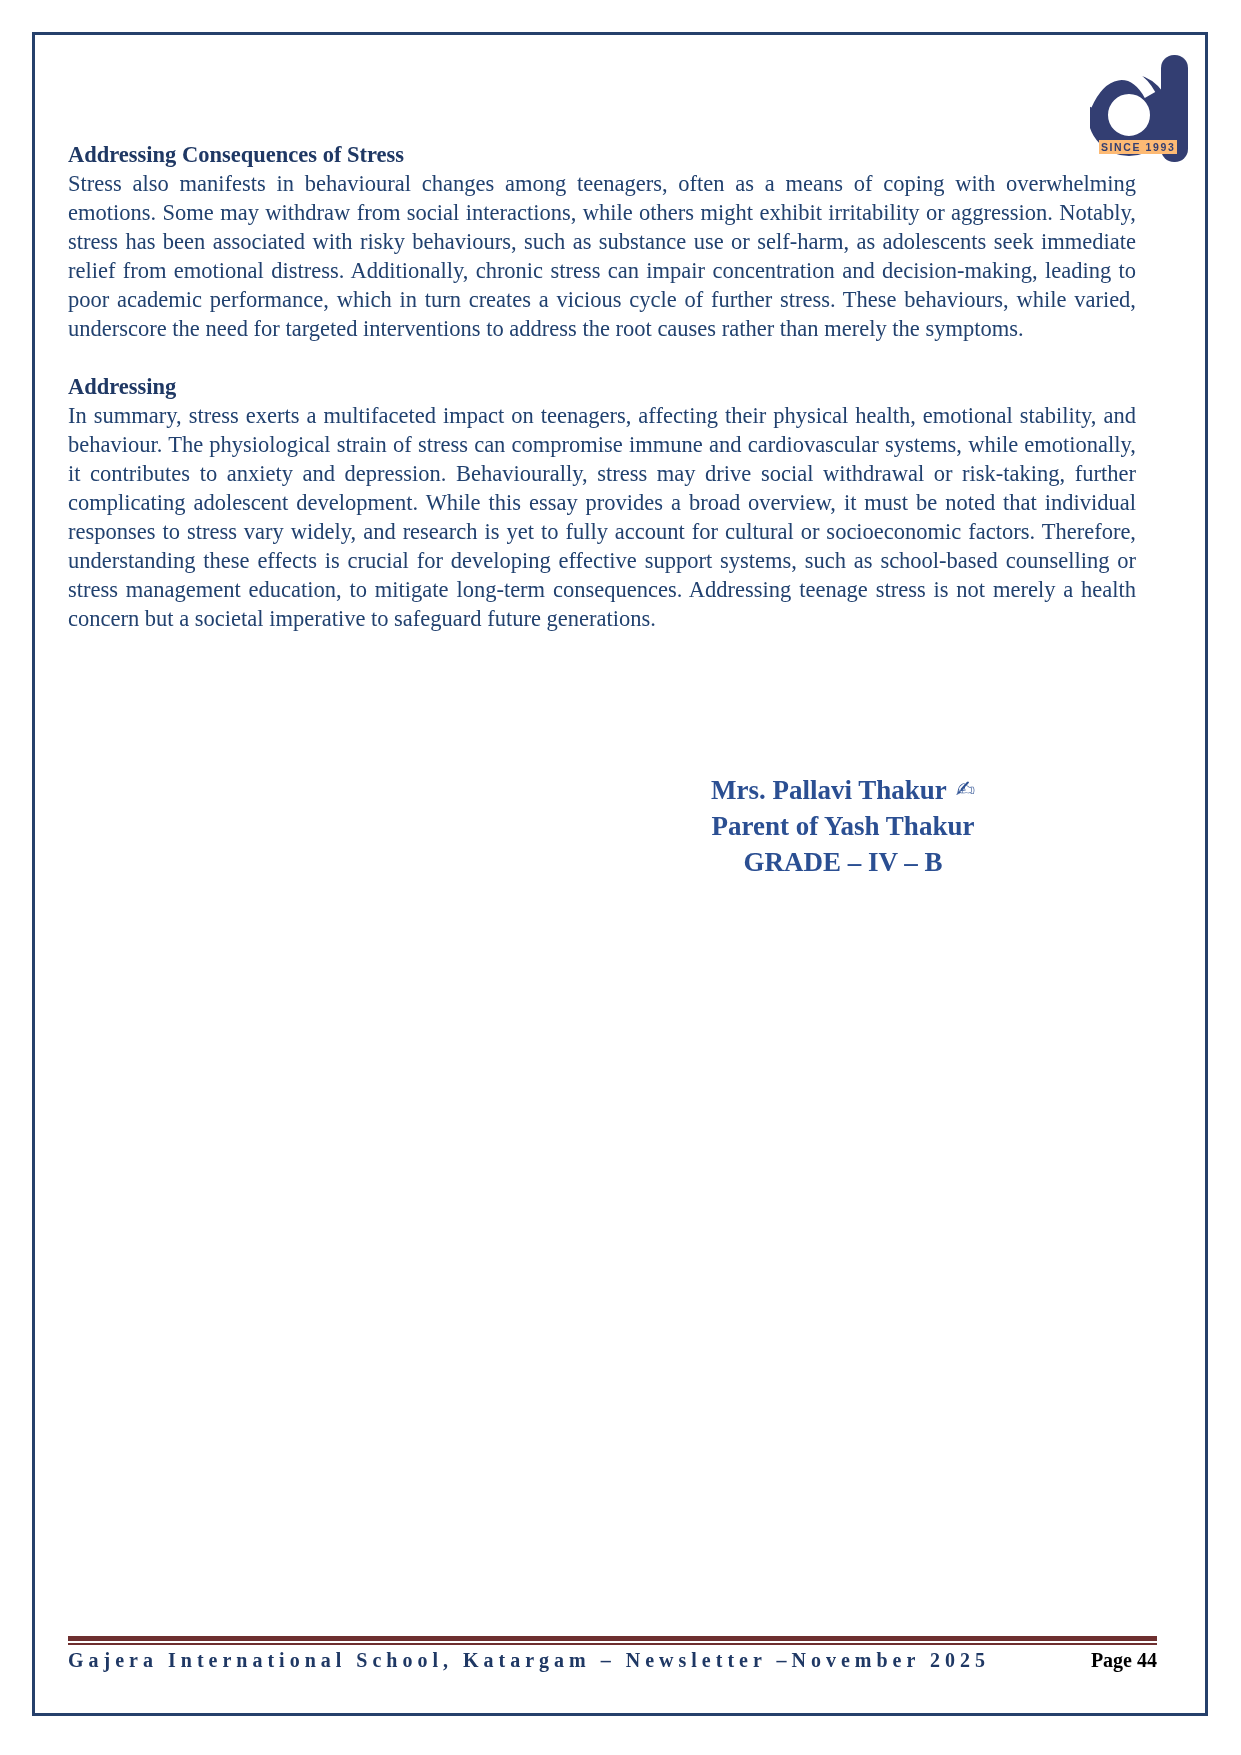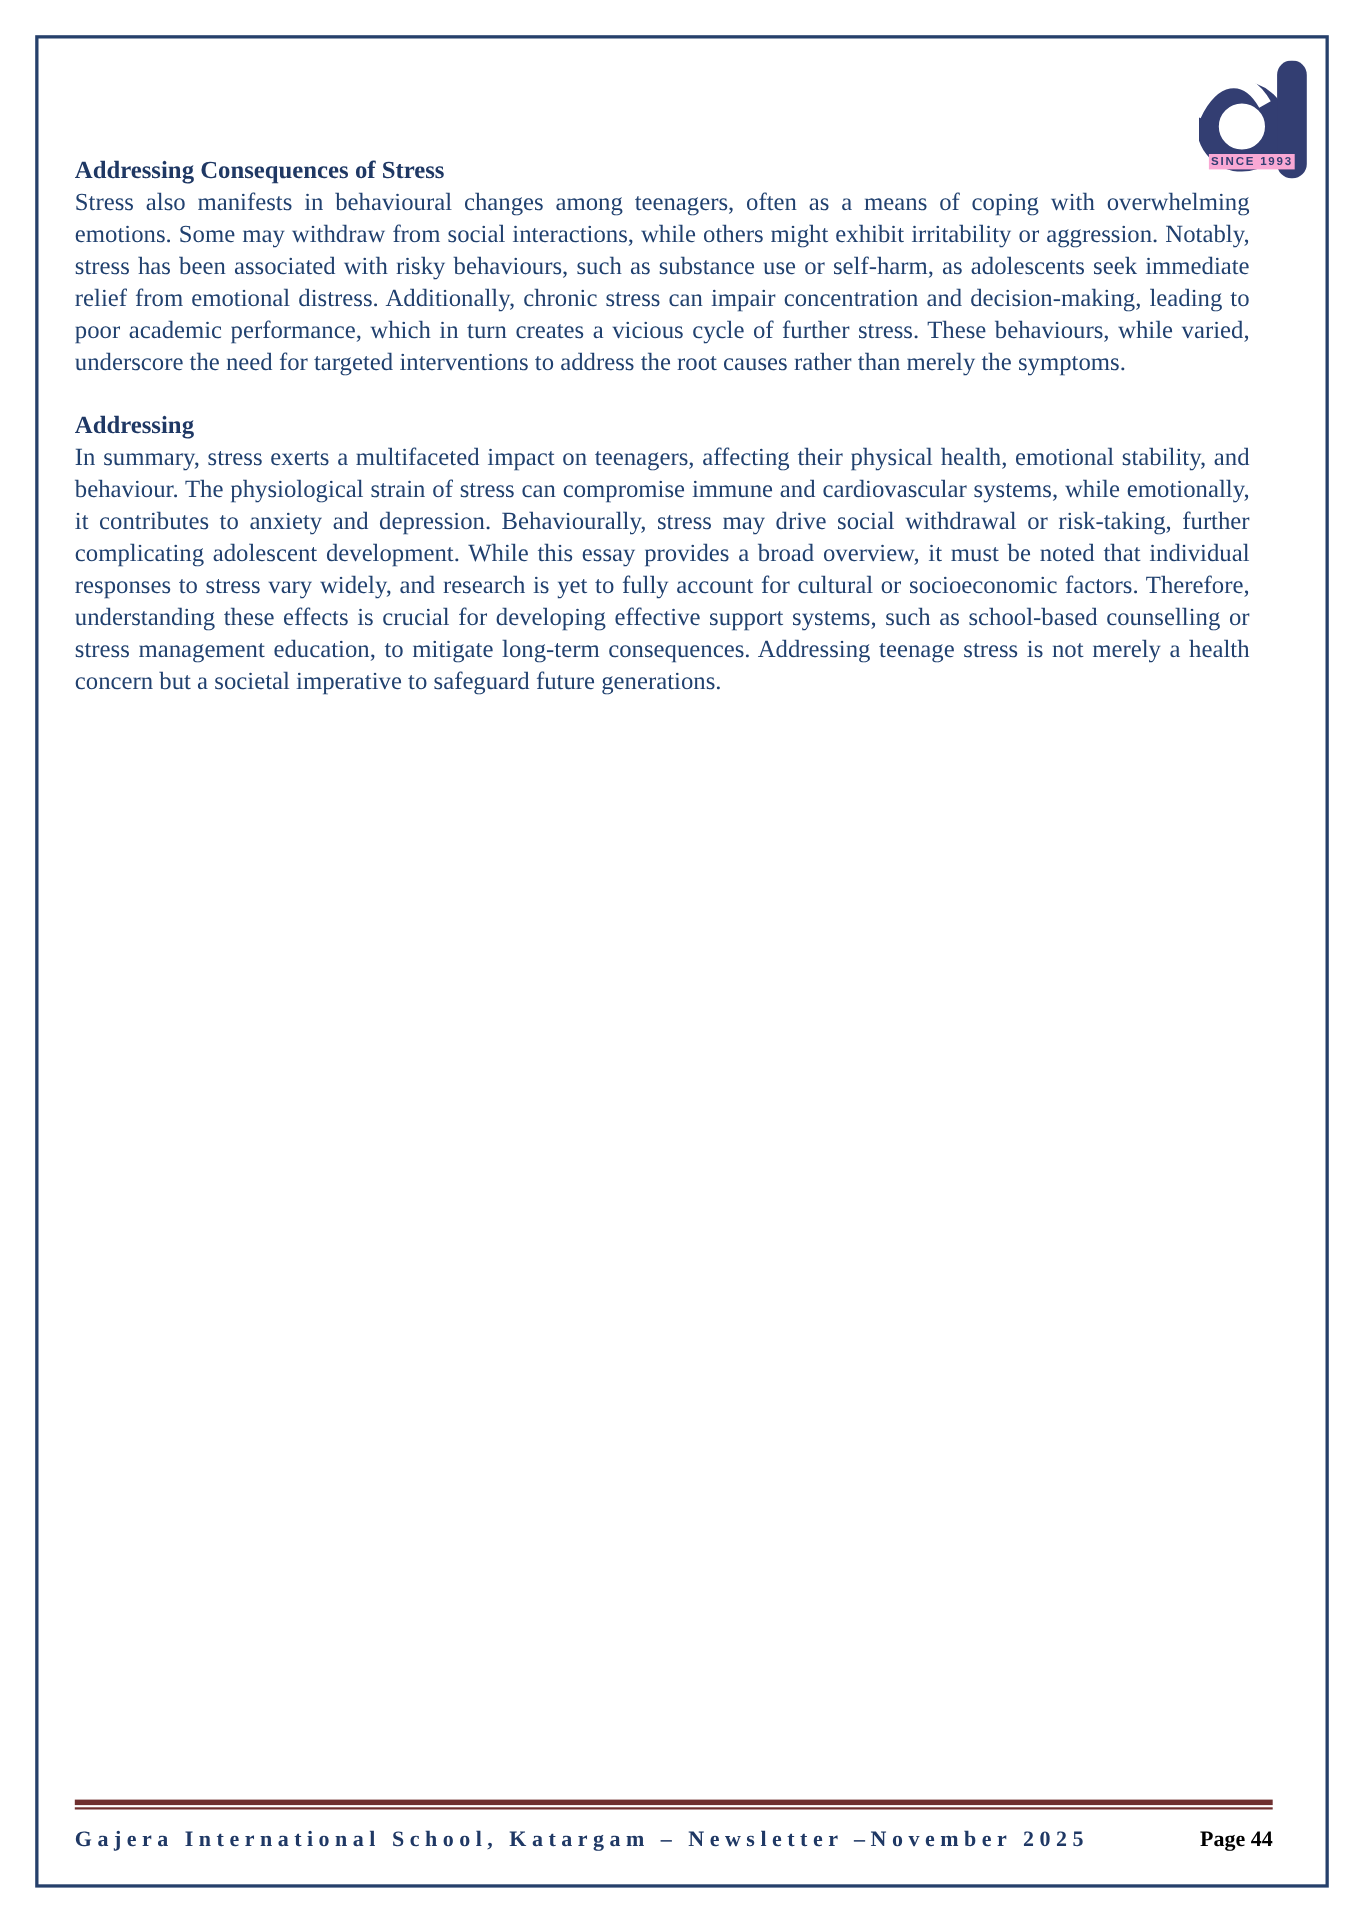--- a/index.html
+++ b/index.html
@@ -20,21 +20,21 @@
   
   .logo {
     position: absolute;
     top: 55px; right: 51px;
     width: 100px; height: 112px;
   }
   .logo svg { display: block; }
   .since {
     position: absolute;
     left: 9px; top: 85px;
-    background: #f9a8d4;
+    background: #fdba74;
     color: #333e72;
     font-family: "Liberation Sans", sans-serif;
     font-weight: bold;
     font-size: 10.5px;
     letter-spacing: 1.6px;
     padding: 1px 2px;
     white-space: nowrap;
   }
   
   .content {
@@ -80,21 +80,21 @@
   }
   .rule {
     height: 2px;
     border-top: 5px solid #6e2f2f;
     border-bottom: 2px solid #6e2f2f;
   }
   .footer-row {
     display: flex;
     justify-content: space-between;
     align-items: baseline;
-    margin-top: 16px;
+    margin-top: 4px;
   }
   .footer-text {
     color: #1f3864;
     font-weight: bold;
     font-size: 20px;
     letter-spacing: 5px;
     white-space: nowrap;
   }
   .page-num {
     color: #000000;
@@ -124,20 +124,27 @@
     <section>
       <h2 class="heading">Addressing Consequences of Stress</h2>
       <p class="body">Stress also manifests in behavioural changes among teenagers, often as a means of coping with overwhelming emotions. Some may withdraw from social interactions, while others might exhibit irritability or aggression. Notably, stress has been associated with risky behaviours, such as substance use or self-harm, as adolescents seek immediate relief from emotional distress. Additionally, chronic stress can impair concentration and decision-making, leading to poor academic performance, which in turn creates a vicious cycle of further stress. These behaviours, while varied, underscore the need for targeted interventions to address the root causes rather than merely the symptoms.</p>
     </section>
 
     <section>
       <h2 class="heading">Addressing</h2>
       <p class="body">In summary, stress exerts a multifaceted impact on teenagers, affecting their physical health, emotional stability, and behaviour. The physiological strain of stress can compromise immune and cardiovascular systems, while emotionally, it contributes to anxiety and depression. Behaviourally, stress may drive social withdrawal or risk-taking, further complicating adolescent development. While this essay provides a broad overview, it must be noted that individual responses to stress vary widely, and research is yet to fully account for cultural or socioeconomic factors. Therefore, understanding these effects is crucial for developing effective support systems, such as school-based counselling or stress management education, to mitigate long-term consequences. Addressing teenage stress is not merely a health concern but a societal imperative to safeguard future generations.</p>
     </section>
 
+    <div class="signature">
+      <div>
+        <span>Mrs. Pallavi Thakur</span><span class="pen">✍</span>
+      </div>
+      <div>Parent of Yash Thakur</div>
+      <div>GRADE – IV – B</div>
+    </div>
 
   </main>
 
   <footer class="footer">
     <div class="rule"></div>
     <div class="footer-row">
       <span class="footer-text">Gajera International School, Katargam – Newsletter –November 2025</span>
       <span class="page-num">Page 44</span>
     </div>
   </footer>

